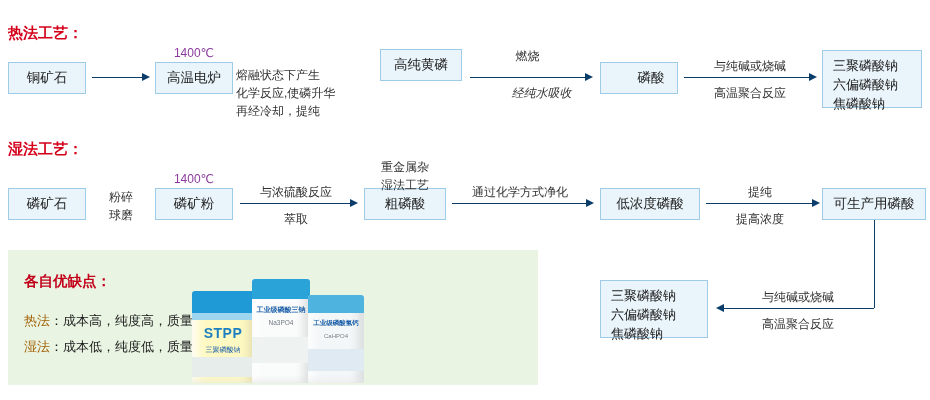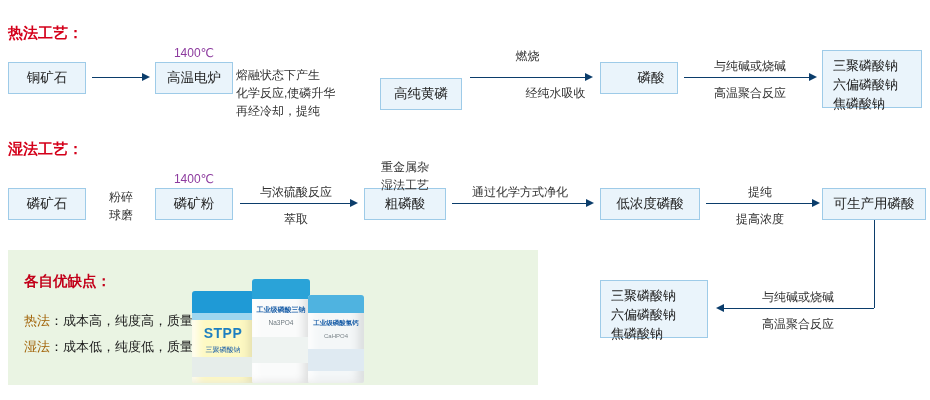--- a/index.html
+++ b/index.html
@@ -148,28 +148,28 @@
   </div>
   <div class="abs lbl" style="left:155px; top:44px; width:78px; color:#8c3a9e;">1400℃</div>
 
   <div class="abs lbl" style="left:236px; top:66px; width:138px; text-align:left;">
     <div>熔融状态下产生</div>
     <div>化学反应,使磷升华</div>
     <div>再经冷却，提纯</div>
   </div>
   <div class="abs hline" style="left:236px; top:77px; width:0px;"></div>
 
-  <div class="abs node" style="left:380px; top:78px; width:82px; height:32px;align-items:center;">
+  <div class="abs node" style="left:380px; top:49px; width:82px; height:32px;align-items:center;">
     <span>高纯黄磷</span>
   </div>
 
   <div class="abs hline" style="left:470px; top:77px; width:115px;"></div>
   <div class="abs arrow-r" style="left:585px; top:73px;"></div>
   <div class="abs lbl" style="left:470px; top:47px; width:115px;">燃烧</div>
-  <div class="abs lbl" style="left:498px; top:84px; width:115px;">经纯水吸收</div>
+  <div class="abs lbl" style="left:484px; top:84px; width:115px;font-style:italic;">经纯水吸收</div>
 
   <div class="abs node" style="left:600px; top:62px; width:78px; height:32px;padding-left:24px;">
     <span>磷酸</span>
   </div>
 
   <div class="abs hline" style="left:684px; top:77px; width:125px;"></div>
   <div class="abs arrow-r" style="left:809px; top:73px;"></div>
   <div class="abs lbl" style="left:690px; top:57px; width:120px;">与纯碱或烧碱</div>
   <div class="abs lbl" style="left:690px; top:84px; width:120px;">高温聚合反应</div>
 

